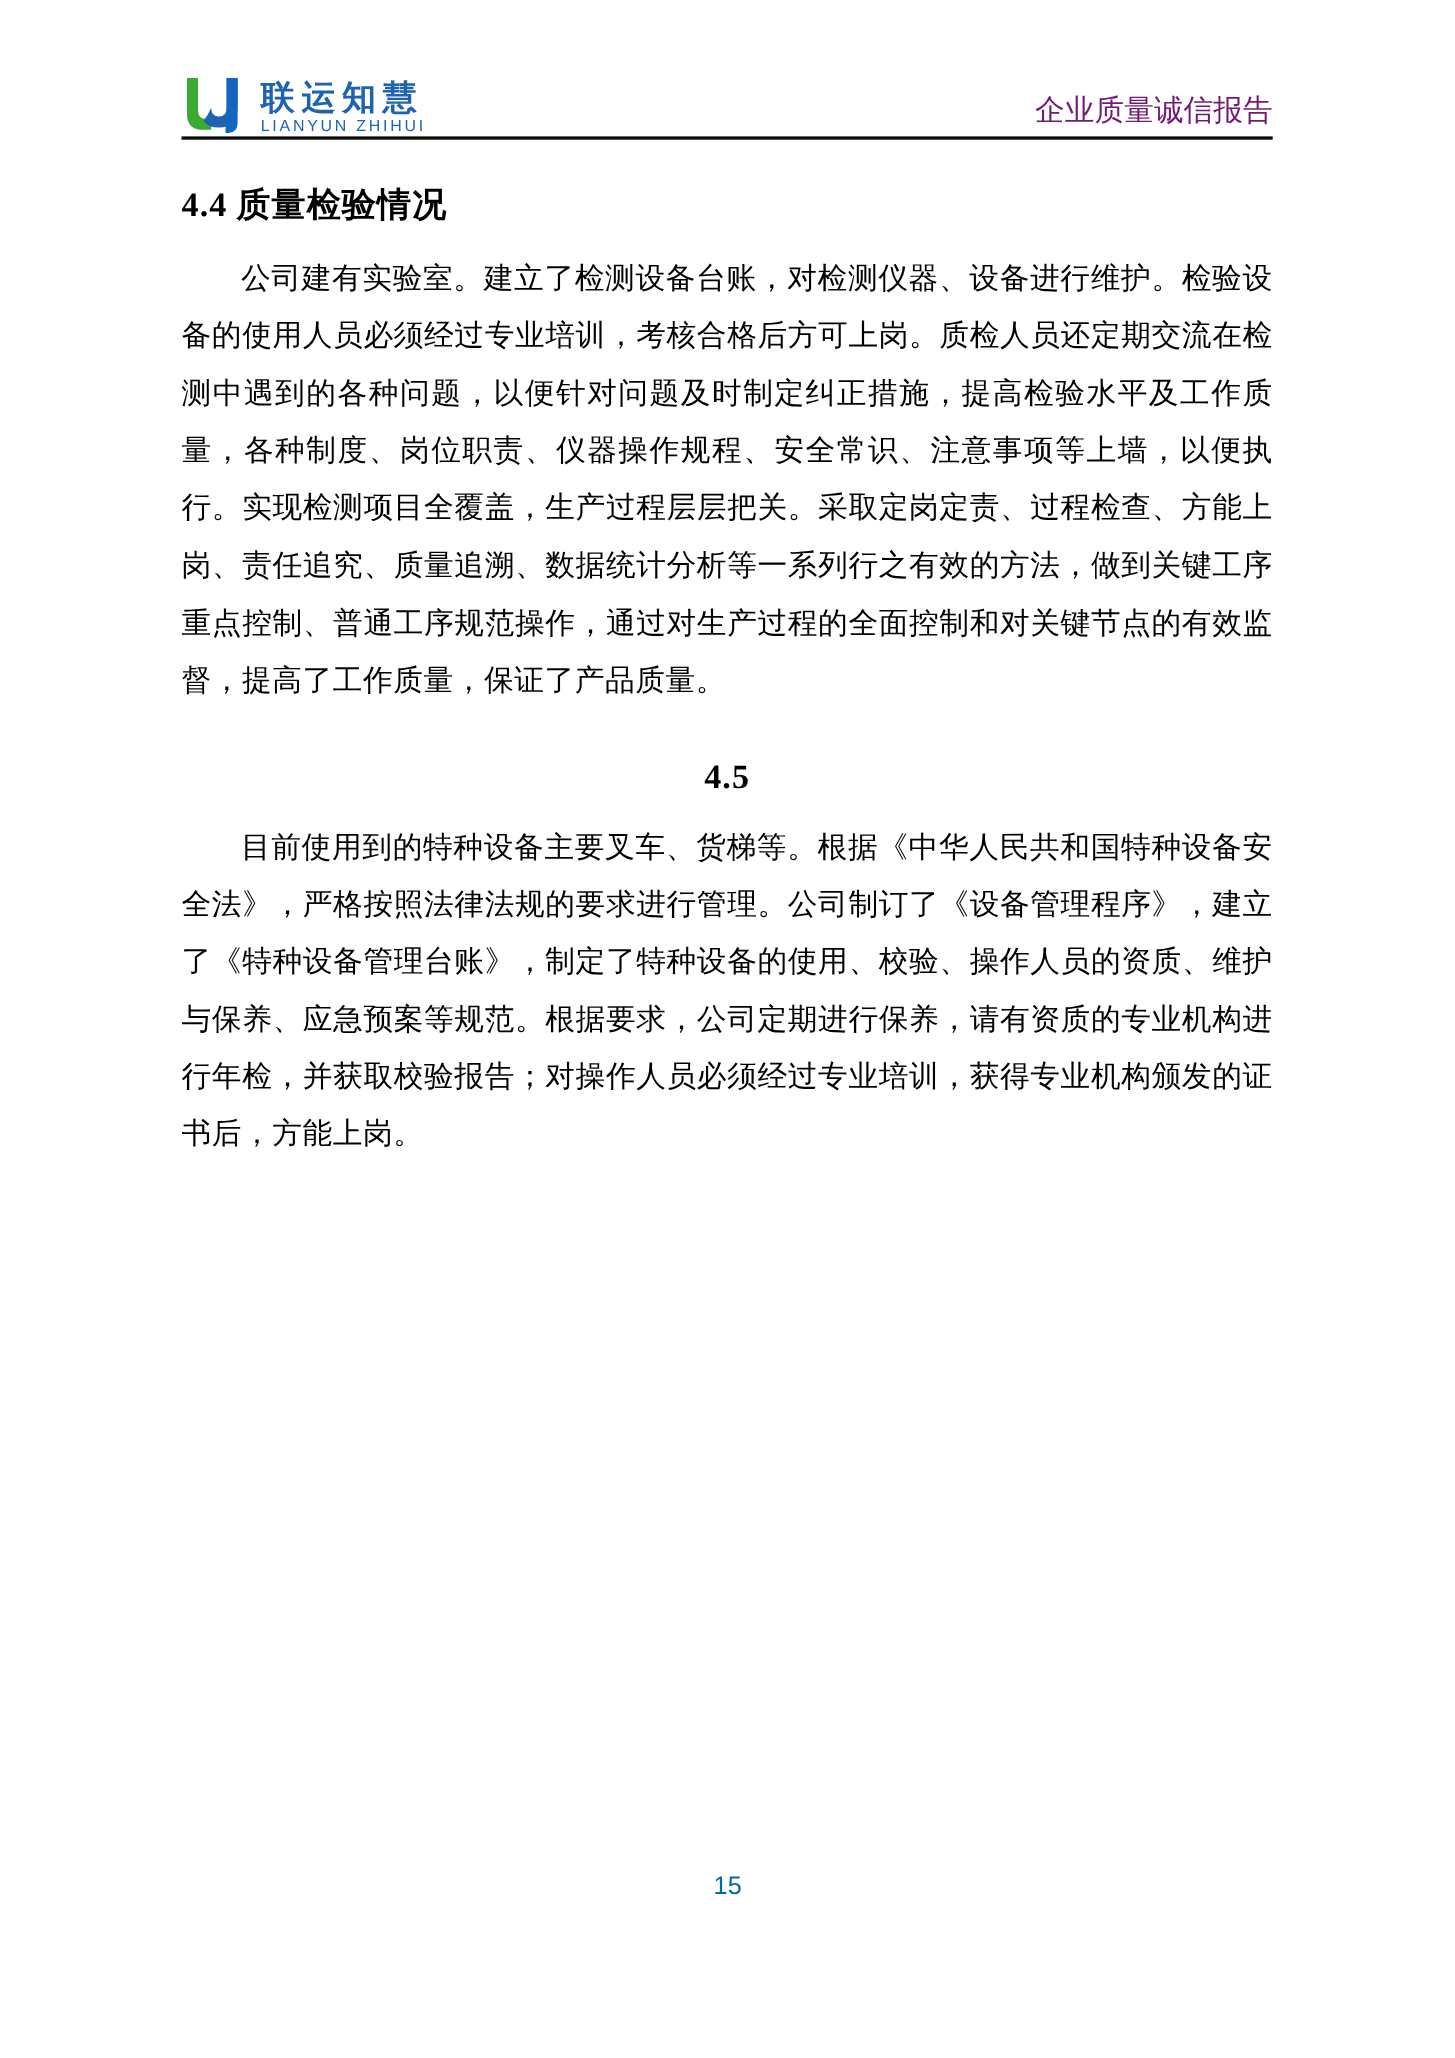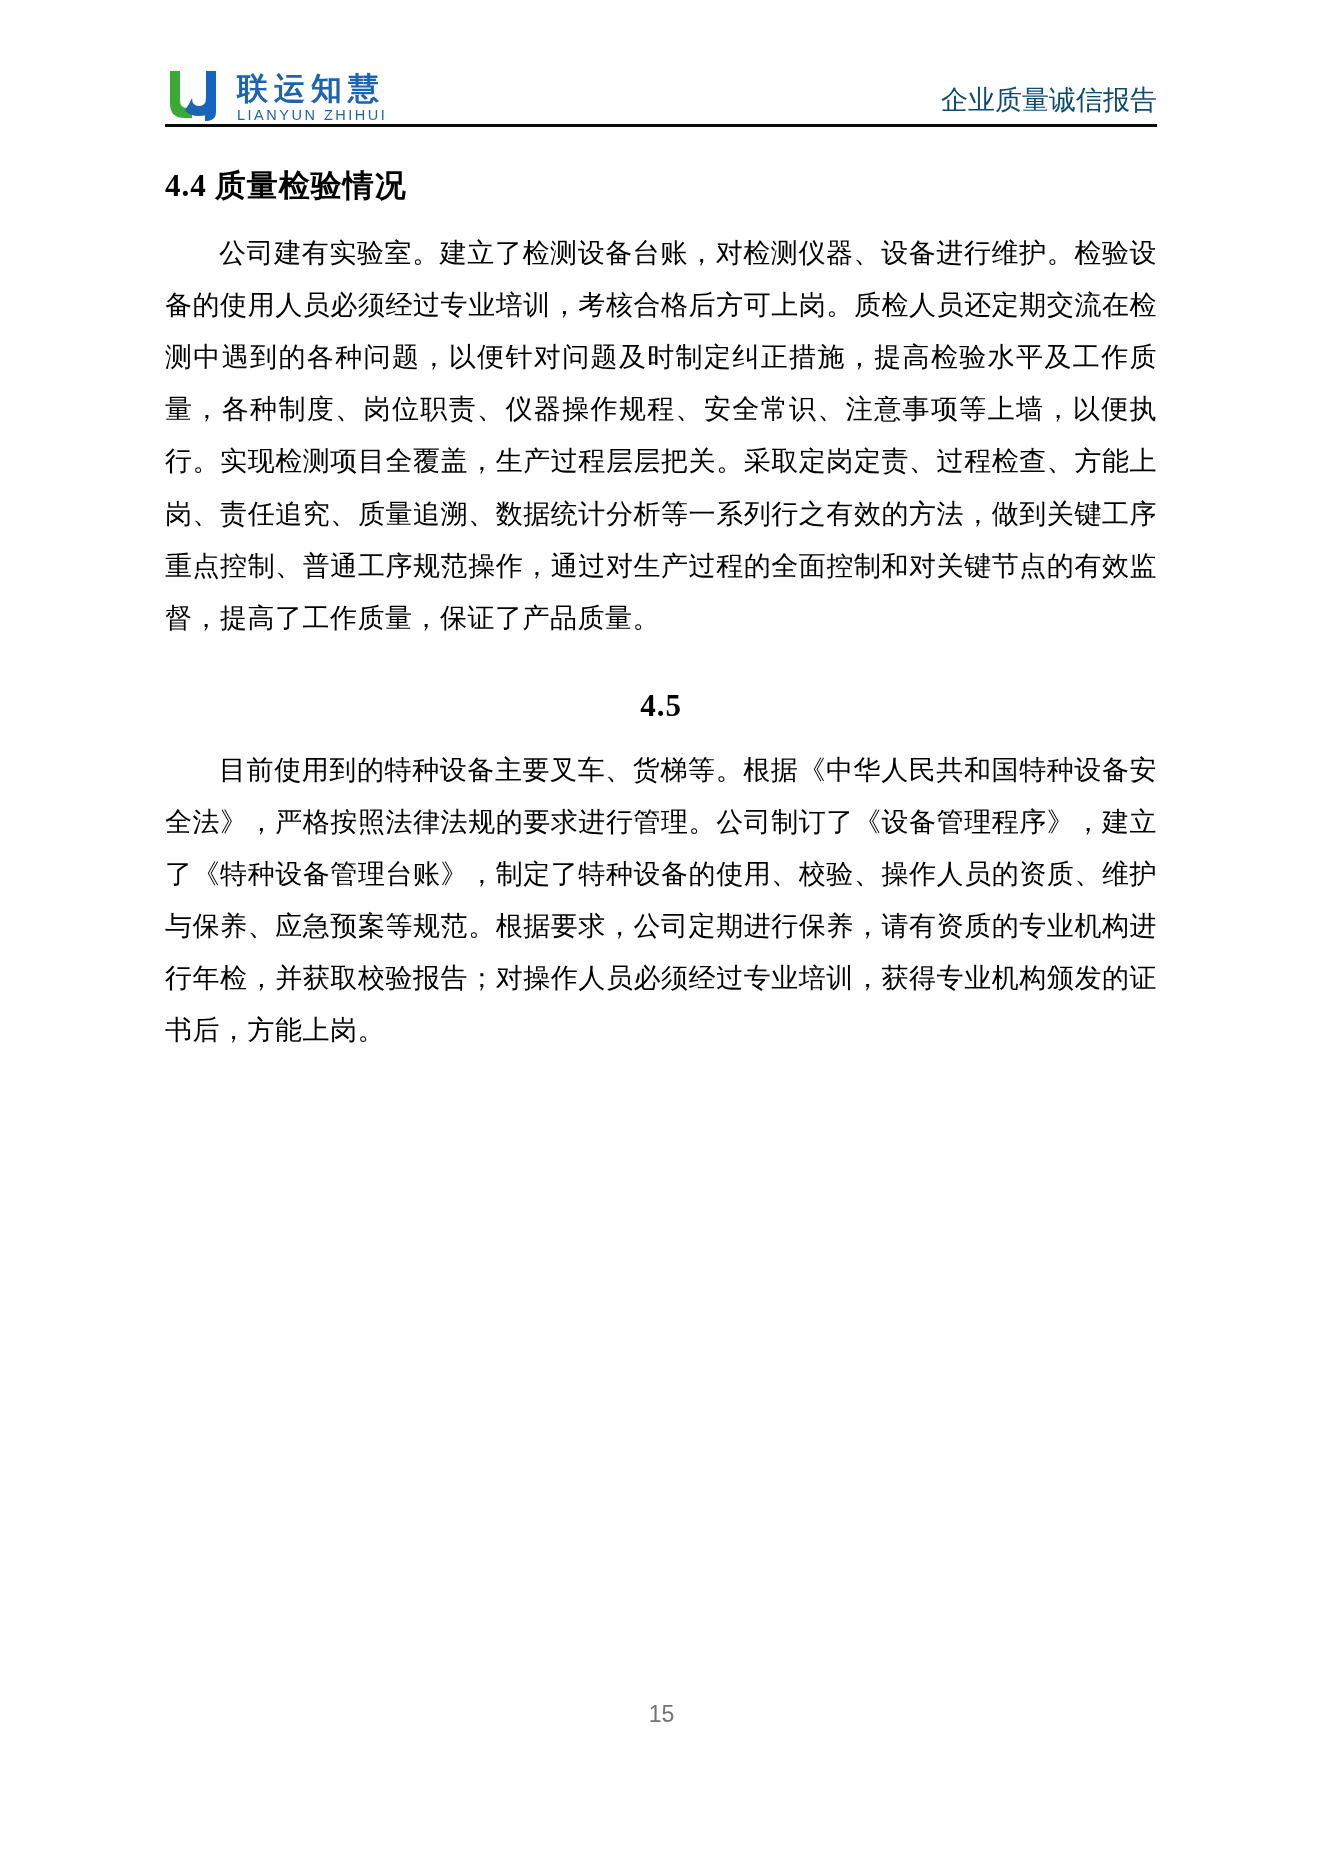--- a/index.html
+++ b/index.html
@@ -48,21 +48,21 @@
   .logo-en {
     font-family: "Liberation Sans", "DejaVu Sans", sans-serif;
     font-size: 14.5px;
     letter-spacing: 2.5px;
     color: var(--logo-blue, #1e63b0);
     margin-top: 4px;
     text-align: right;
   }
   .doc-title {
     font-size: 27px;
-    color: #0c4a6e;
+    color: #701a75;
     padding-bottom: 4px;
   }
   
   .section-heading {
     display: flex;
     align-items: baseline;
     gap: 8px;
     font-weight: bold;
     font-size: 31px;
     margin-top: 40px;
@@ -88,21 +88,21 @@
   .sec-45 .section-heading { margin-top: 44px; justify-content: center; }
   
   .footer {
     position: absolute;
     left: 0;
     right: 0;
     bottom: 120px;
     text-align: center;
     font-family: "Liberation Sans", "DejaVu Sans", sans-serif;
     font-size: 23px;
-    color: #737373;
+    color: #0369a1;
   }
 </style>
 </head>
 <body>
 
 <div class="page">
   <div class="content">
 
     <div class="header">
       <div class="logo">

